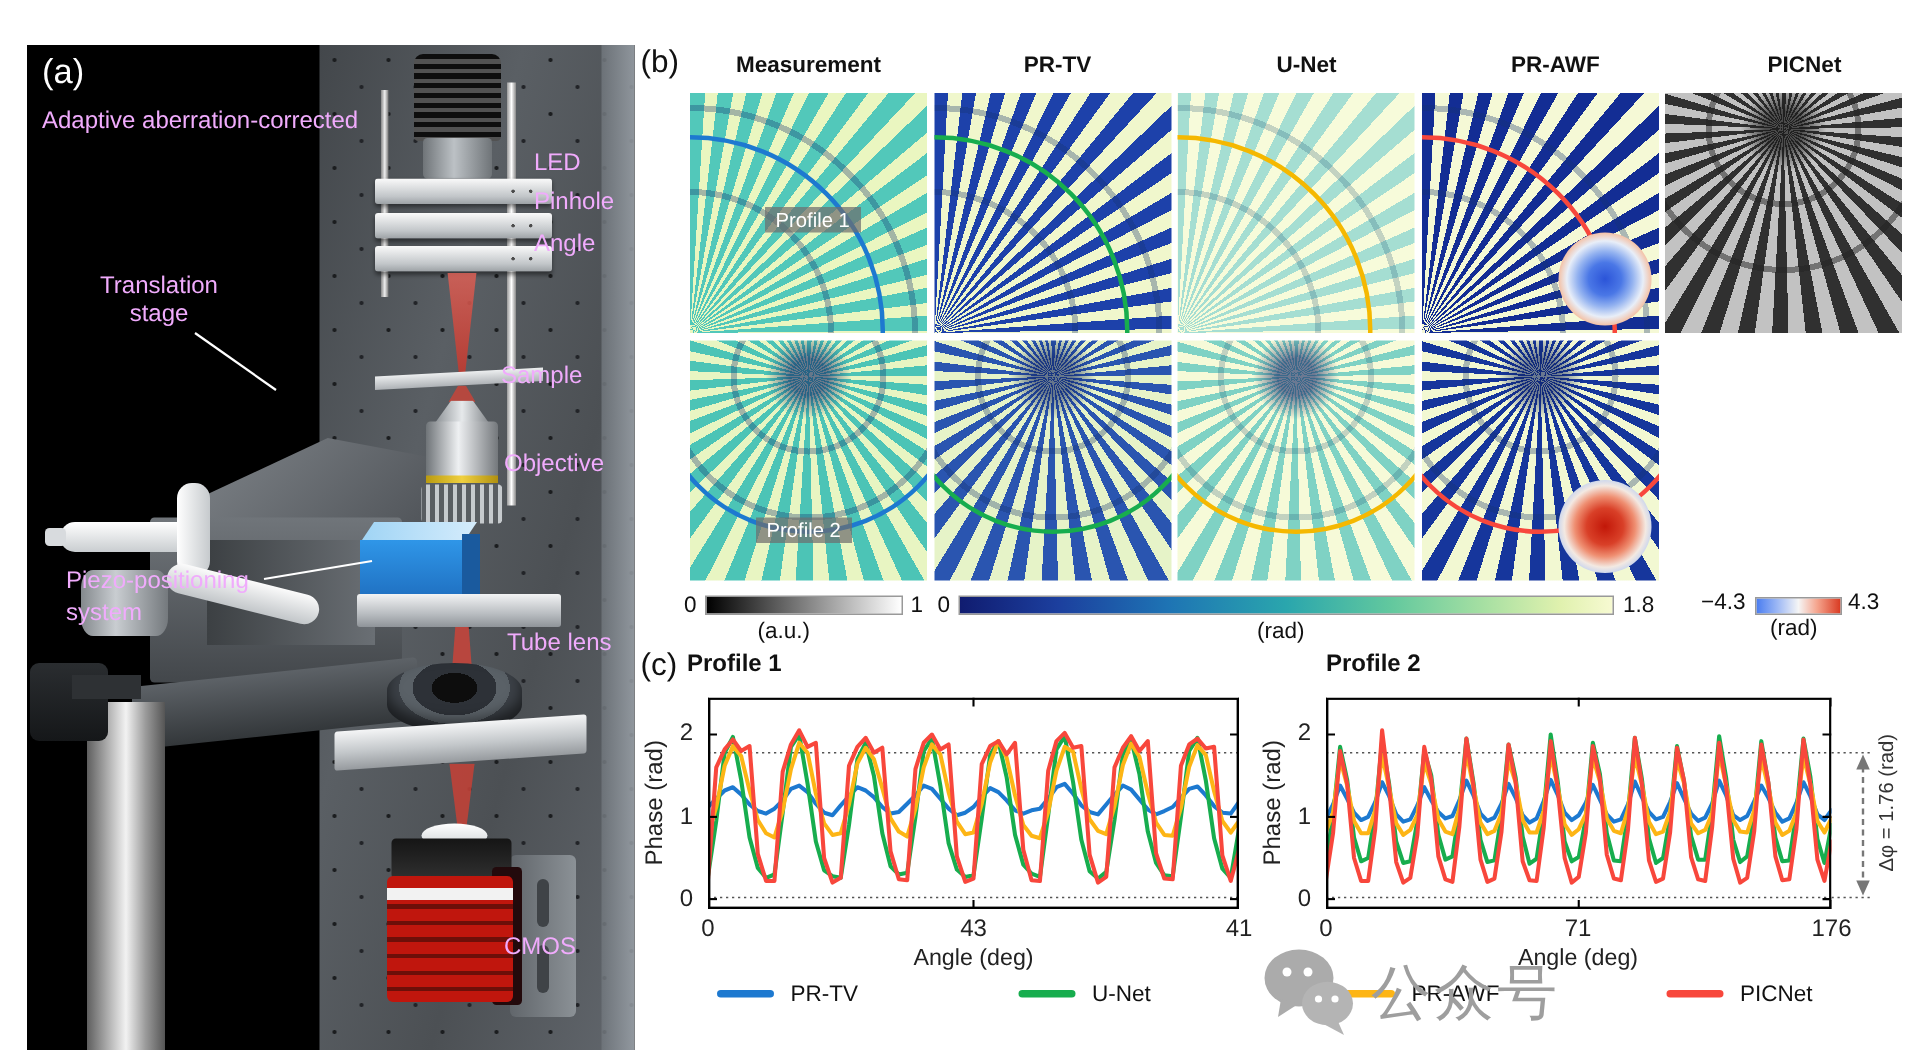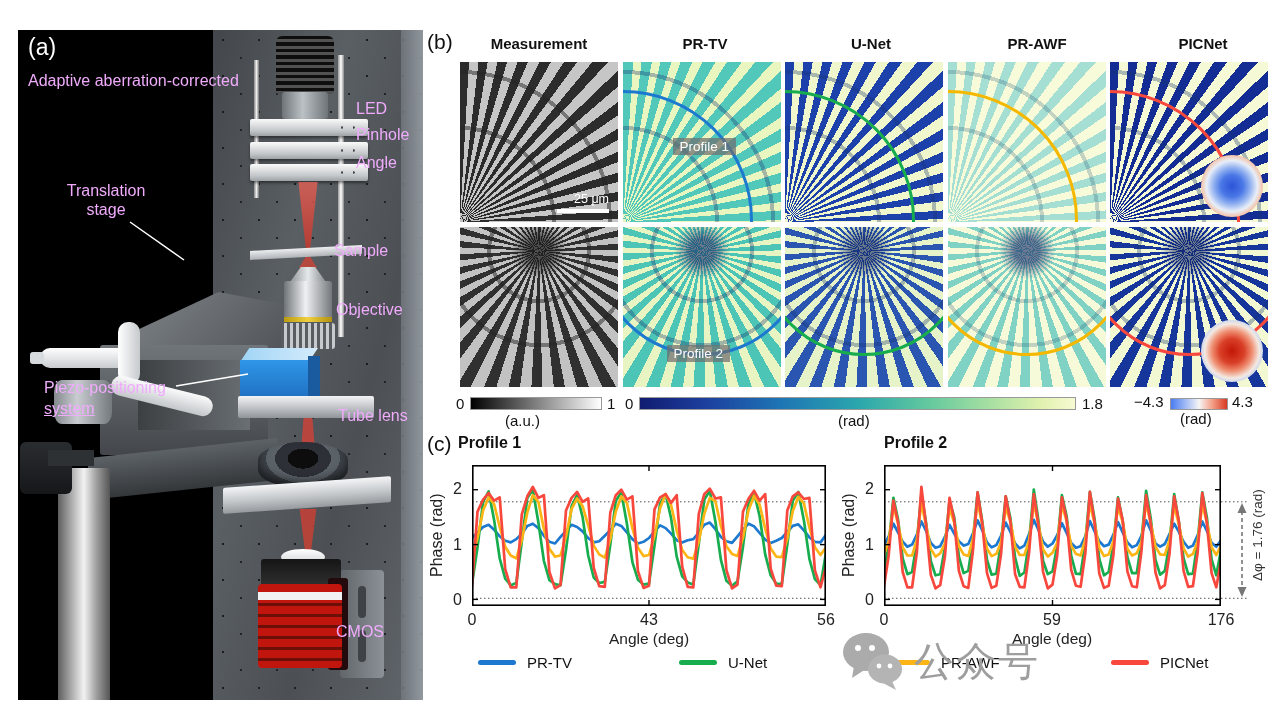--- a/index.html
+++ b/index.html
@@ -97,22 +97,22 @@
   .pa-clamp{left:2px;top:412px;width:52px;height:52px;border-radius:6px;
     background:linear-gradient(180deg,#2a2d30,#151719);}
   .pa-clamp-arm{left:30px;top:420px;width:46px;height:16px;background:#2e3134;}
   .pa-text{color:#f0abfc;font-size:16px;line-height:1.15;}
   .pa-label-a{left:10px;top:4px;font-size:23px;color:#fff;}
   .pa-title1{left:10px;top:42px;} .pa-title2{left:10px;top:64px;}
   .pa-lbl-translation1{left:28px;top:152px;width:120px;text-align:center;}
   .pa-lbl-translation2{left:28px;top:171px;width:120px;text-align:center;}
   .pa-lbl-led{left:338px;top:70px;} .pa-lbl-pinhole{left:338px;top:96px;} .pa-lbl-filter{left:338px;top:124px;}
   .pa-lbl-sample{left:316px;top:212px;} .pa-lbl-objective{left:318px;top:271px;}
-  .pa-lbl-piezo1{left:26px;top:349px;} .pa-lbl-piezo2{left:26px;top:370px;text-decoration:underline;}
-  .pa-lbl-tube{left:320px;top:377px;} .pa-lbl-cmos{left:318px;top:593px;}
+  .pa-lbl-piezo1{left:26px;top:349px;} .pa-lbl-piezo2{left:26px;top:370px;}
+  .pa-lbl-tube{left:320px;top:390px;} .pa-lbl-cmos{left:318px;top:593px;}
   #pa-lines{position:absolute;left:0;top:0;width:405px;height:670px;pointer-events:none;}
 
   
   .pb-panel-label{left:427px;top:30px;font-size:21px;}
   #pb-headers{left:460px;top:35px;width:808px;display:grid;grid-template-columns:repeat(5,158px);gap:0 8px;}
   #pb-headers span{text-align:center;font-weight:bold;font-size:15px;}
   #pb-grid{left:460px;top:62px;display:grid;grid-template-columns:repeat(5,158px);grid-auto-rows:160px;gap:5px 4.5px;}
   .cell{position:relative;overflow:hidden;}
   .cell.m1 {background:repeating-conic-gradient(at 0% 100%, #2c2c2c 0 3.2deg, #c6c6c6 3.2deg 6.6deg);}
   .cell.m2 {background:repeating-conic-gradient(at 50% 15%, #303030 0 4.6deg, #c2c2c2 4.6deg 9.4deg);}
@@ -257,25 +257,20 @@
 
   <div id="pb-headers" class="abs">
     <span>Measurement</span>
     <span>PR-TV</span>
     <span>U-Net</span>
     <span>PR-AWF</span>
     <span>PICNet</span>
   </div>
 
   <div id="pb-grid" class="abs">
-    <div class="cell row1 m1">
-      <div class="rings"></div>
-      <div class="sbar-text">25 μm</div>
-      <div class="sbar-line"></div>
-    </div>
     <div class="cell row1 tv1">
       <div class="rings"></div>
       <div class="arc"></div>
       <div class="plabel">Profile 1</div>
     </div>
     <div class="cell row1 un1">
       <div class="rings"></div>
       <div class="arc"></div>
     </div>
     <div class="cell row1 awf1">
@@ -382,28 +377,28 @@
   <div id="ylab2" class="ylab">Phase (rad)</div>
   <div id="xlab1" class="xlab">Angle (deg)</div>
   <div id="xlab2" class="xlab">Angle (deg)</div>
 
   <div class="tick-lbl" style="left:444px;top:480px;width:18px;text-align:right;">2</div>
   <div class="tick-lbl" style="left:444px;top:536px;width:18px;text-align:right;">1</div>
   <div class="tick-lbl" style="left:444px;top:591px;width:18px;text-align:right;">0</div>
 
   <div class="tick-lbl" style="left:462px;top:611px;width:20px;text-align:center;">0</div>
   <div class="tick-lbl" style="left:634px;top:611px;width:30px;text-align:center;">43</div>
-  <div class="tick-lbl" style="left:811px;top:611px;width:30px;text-align:center;">56</div>
+  <div class="tick-lbl" style="left:811px;top:611px;width:30px;text-align:center;">41</div>
 
   <div class="tick-lbl" style="left:856px;top:480px;width:18px;text-align:right;">2</div>
   <div class="tick-lbl" style="left:856px;top:536px;width:18px;text-align:right;">1</div>
   <div class="tick-lbl" style="left:856px;top:591px;width:18px;text-align:right;">0</div>
 
   <div class="tick-lbl" style="left:874px;top:611px;width:20px;text-align:center;">0</div>
-  <div class="tick-lbl" style="left:1037px;top:611px;width:30px;text-align:center;">59</div>
+  <div class="tick-lbl" style="left:1037px;top:611px;width:30px;text-align:center;">71</div>
   <div class="tick-lbl" style="left:1201px;top:611px;width:40px;text-align:center;">176</div>
 
   <svg id="anno-svg" class="abs" width="30" height="141">
     <line x1="0" y1="36.8" x2="28" y2="36.8" stroke="#555" stroke-width="1" stroke-dasharray="1.5 2.5"></line>
     <line x1="0" y1="133.3" x2="28" y2="133.3" stroke="#555" stroke-width="1" stroke-dasharray="1.5 2.5"></line>
     <line x1="21" y1="46" x2="21" y2="124" stroke="#777" stroke-width="1.6" stroke-dasharray="4 3"></line>
     <polygon points="21,38 16.5,48 25.5,48" fill="#777"></polygon>
     <polygon points="21,132 16.5,122 25.5,122" fill="#777"></polygon>
   </svg>
   <div id="anno-text">Δφ = 1.76 (rad)</div>

